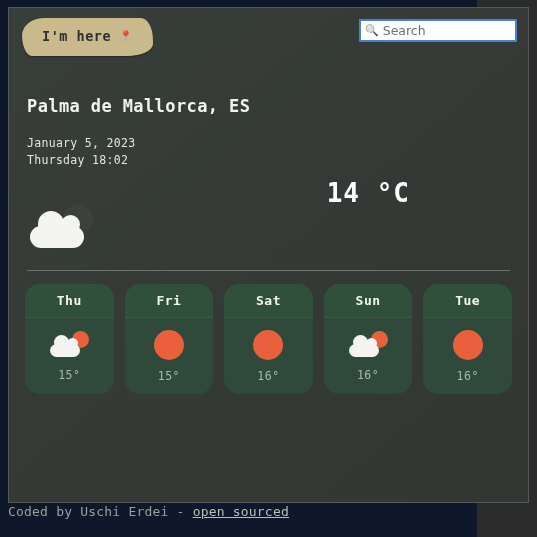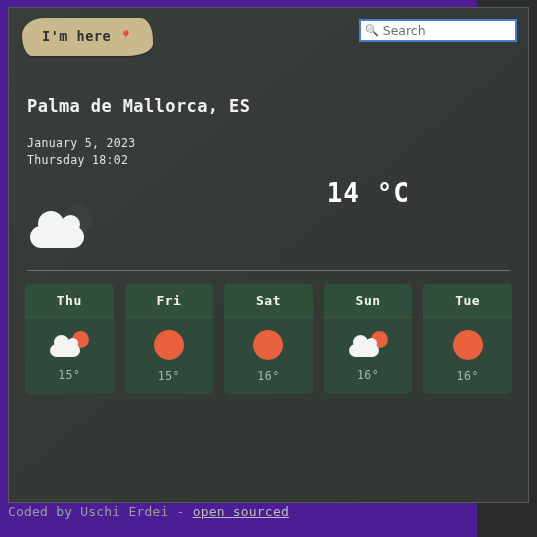--- a/index.html
+++ b/index.html
@@ -10,21 +10,21 @@
     overflow: hidden;
     background: #2b2b2b;
     font-family: "DejaVu Sans Mono", "Liberation Mono", monospace;
   }
 
   #app {
     position: relative;
     width: 477px;
     height: 537px;
     box-sizing: border-box;
-    background: #4c1d95;
+    background: #0f172a;
   }
 
   
   .panel {
     position: absolute;
     left: 8px;
     top: 7px;
     width: 521px;
     height: 496px;
     box-sizing: border-box;
@@ -140,21 +140,21 @@
 
   
   .forecast {
     display: flex;
     gap: 11px;
     padding: 13px 16px 0 16px;
   }
   .fc-card {
     flex: 1 1 0;
     background: #2f4a3a;
-    border-radius: 5px;
+    border-radius: 15px;
     overflow: hidden;
     height: 110px;
     display: flex;
     flex-direction: column;
     cursor: pointer;
   }
   .fc-head {
     height: 33px;
     display: flex;
     align-items: center;

